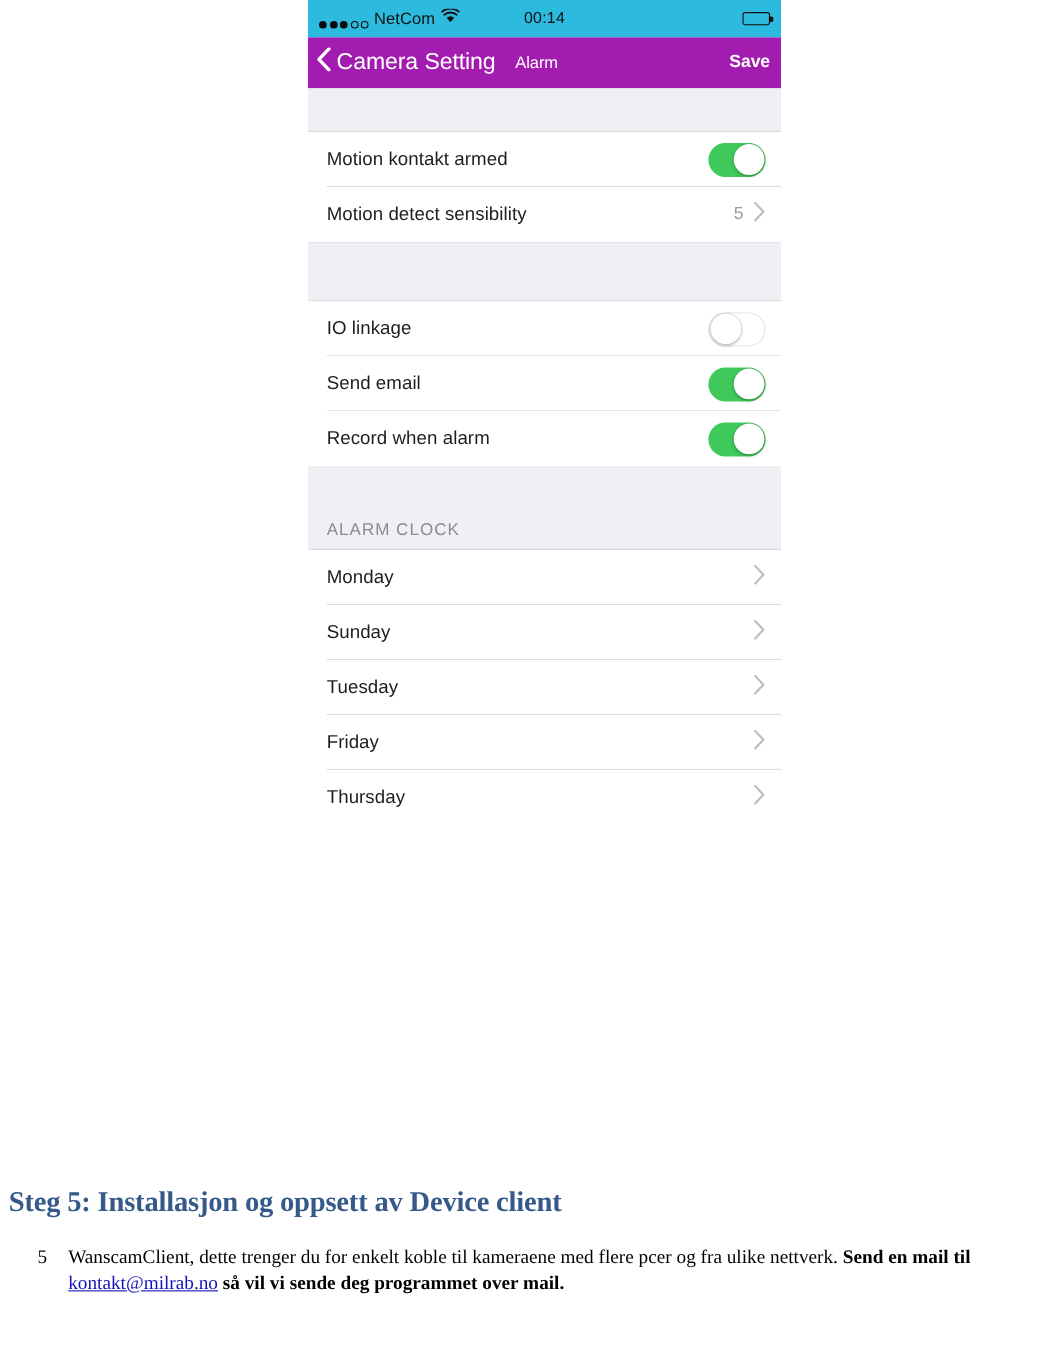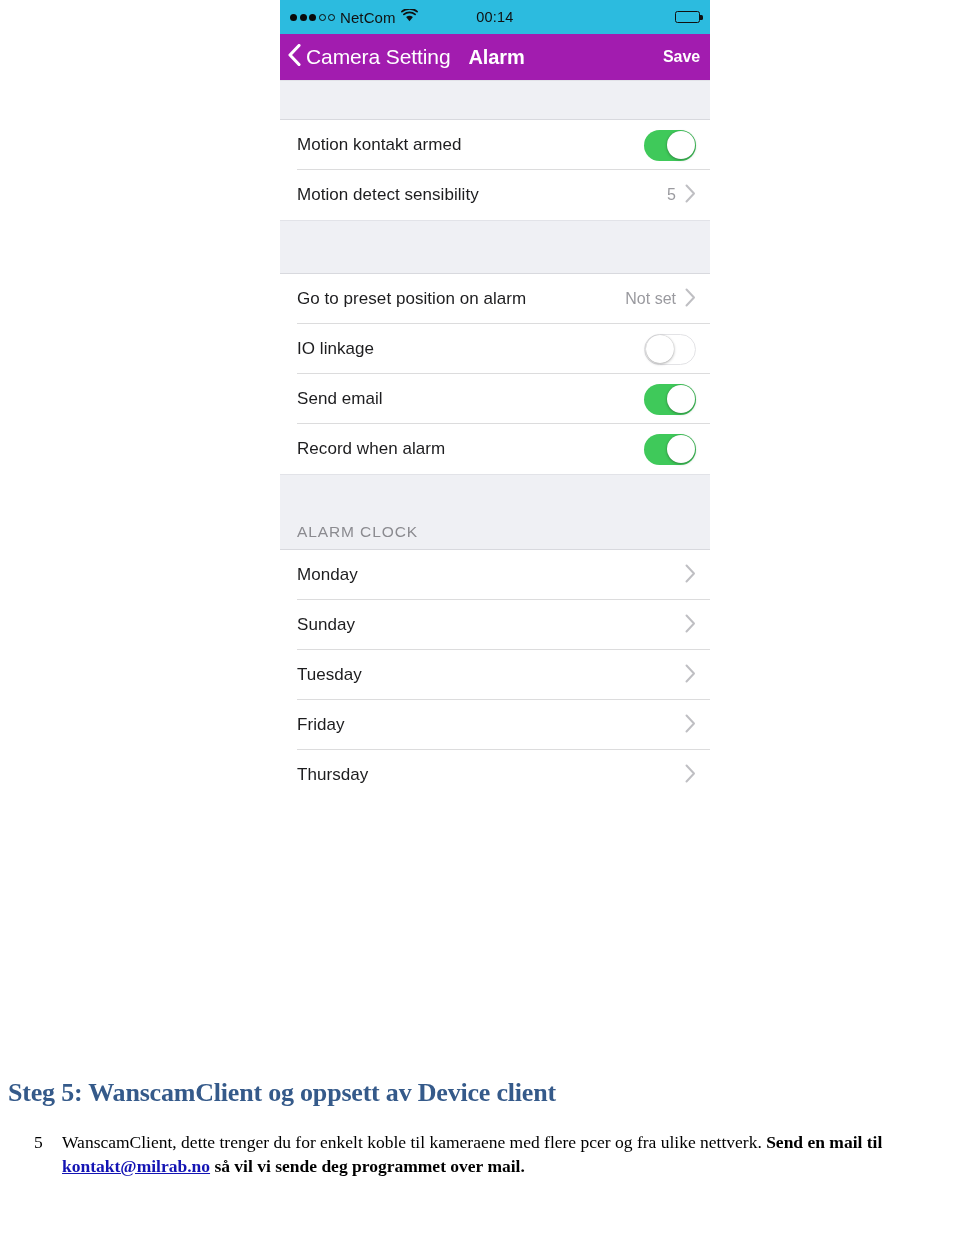--- a/index.html
+++ b/index.html
@@ -29,21 +29,21 @@
     height: 34px;
     background: #2cbbdf;
     display: flex;
     align-items: center;
     padding: 0 10px;
     box-sizing: border-box;
     position: relative;
   }
   .status-left {
     display: flex;
-    align-items: center;
+    align-items: flex-end;
     gap: 5px;
   }
   .signal-dots {
     display: flex;
     align-items: center;
     gap: 2.5px;
   }
   .dot {
     width: 7px;
     height: 7px;
@@ -113,22 +113,22 @@
     display: flex;
     align-items: center;
     gap: 5px;
     color: #ffffff;
     font-size: 21px;
     letter-spacing: -0.1px;
   }
   .chev-back { display: block; }
   .nav-title {
     color: #ffffff;
-    font-size: 20px;
-    font-weight: bold;
+    font-size: 15px;
+    font-weight: normal;
     margin-left: 18px;
     letter-spacing: -0.1px;
   }
   .nav-save {
     margin-left: auto;
     color: #ffffff;
     font-size: 16px;
     font-weight: bold;
     letter-spacing: -0.1px;
   }
@@ -256,21 +256,21 @@
   }
   .item-num {
     width: 28px;
     flex: 0 0 28px;
   }
   .item-num.wide { width: 32px; flex: 0 0 32px; }
   .item-text { flex: 1; padding-right: 4px; }
   .bold { font-weight: bold; }
   .doc-link {
     color: #1414b4;
-    font-weight: bold;
+    font-weight: normal;
     text-decoration: underline;
   }
   .doc-item.second { margin-top: 18px; }
 </style>
 </head>
 <body>
 
 <div id="phone-screenshot">
 
   <div class="status-bar">
@@ -332,32 +332,20 @@
         <svg width="11" height="19" viewBox="0 0 11 19">
           <path d="M1.5 1.5 L9 9.5 L1.5 17.5" stroke="#bfbfc3" stroke-width="2" fill="none" stroke-linecap="round" stroke-linejoin="round"></path>
         </svg>
       </span>
     </span>
 
   </div>
 
   <div class="spacer s2"></div>
 
-  <div class="row">
-    <span class="row-label">Go to preset position on alarm</span>
-    <span class="row-right">
-      <span class="row-value">Not set</span>
-      <span class="chev-right">
-        <svg width="11" height="19" viewBox="0 0 11 19">
-          <path d="M1.5 1.5 L9 9.5 L1.5 17.5" stroke="#bfbfc3" stroke-width="2" fill="none" stroke-linecap="round" stroke-linejoin="round"></path>
-        </svg>
-      </span>
-    </span>
-    <span class="sep"></span>
-  </div>
 
   <div class="row">
     <span class="row-label">IO linkage</span>
     <span class="row-right">
       <span class="toggle off">
           <span class="knob"></span>
         </span>
     </span>
     <span class="sep"></span>
   </div>
@@ -443,21 +431,21 @@
         </svg>
       </span>
     </span>
 
   </div>
 
   <div class="screenshot-tail"></div>
 </div>
 
 <div class="doc">
-  <h2 class="doc-heading">Steg 5: WanscamClient og oppsett av Device client</h2>
+  <h2 class="doc-heading">Steg 5: Installasjon og oppsett av Device client</h2>
 
   <div class="doc-body">
     <div class="doc-item">
       <span class="item-num">5</span>
       <span class="item-text"><span>WanscamClient, dette trenger du for enkelt koble til kameraene med flere pcer og fra ulike nettverk. </span><span class="bold">Send en mail til </span><span class="doc-link">kontakt@milrab.no</span><span class="bold"> så vil vi sende deg programmet over mail.</span></span>
     </div>
 
   </div>
 </div>
 

